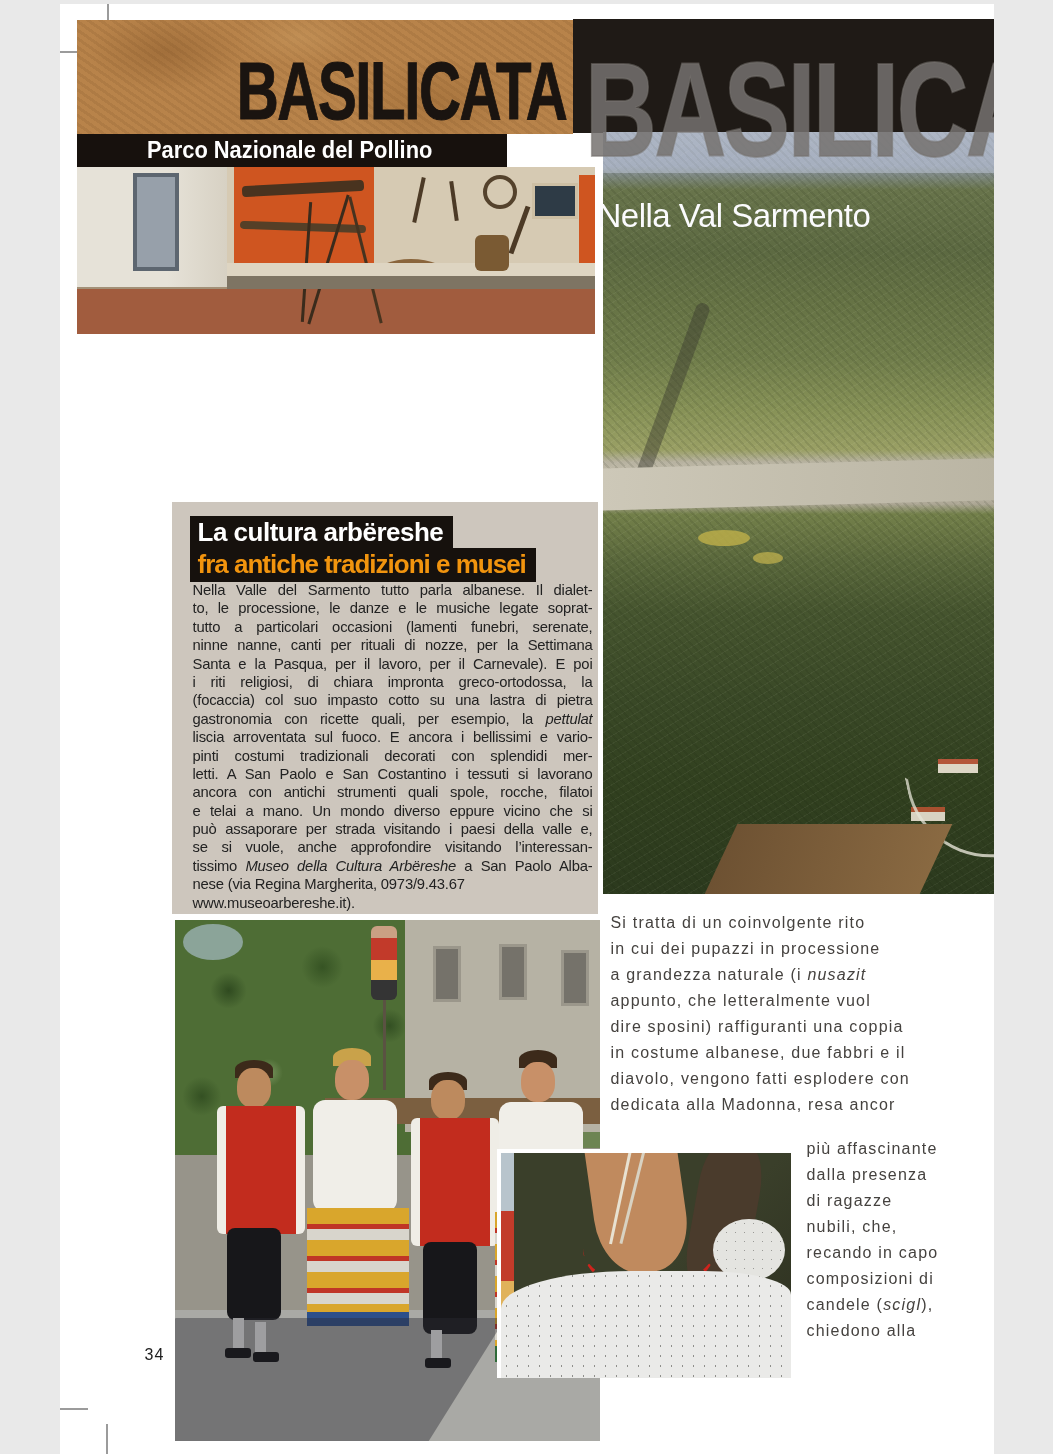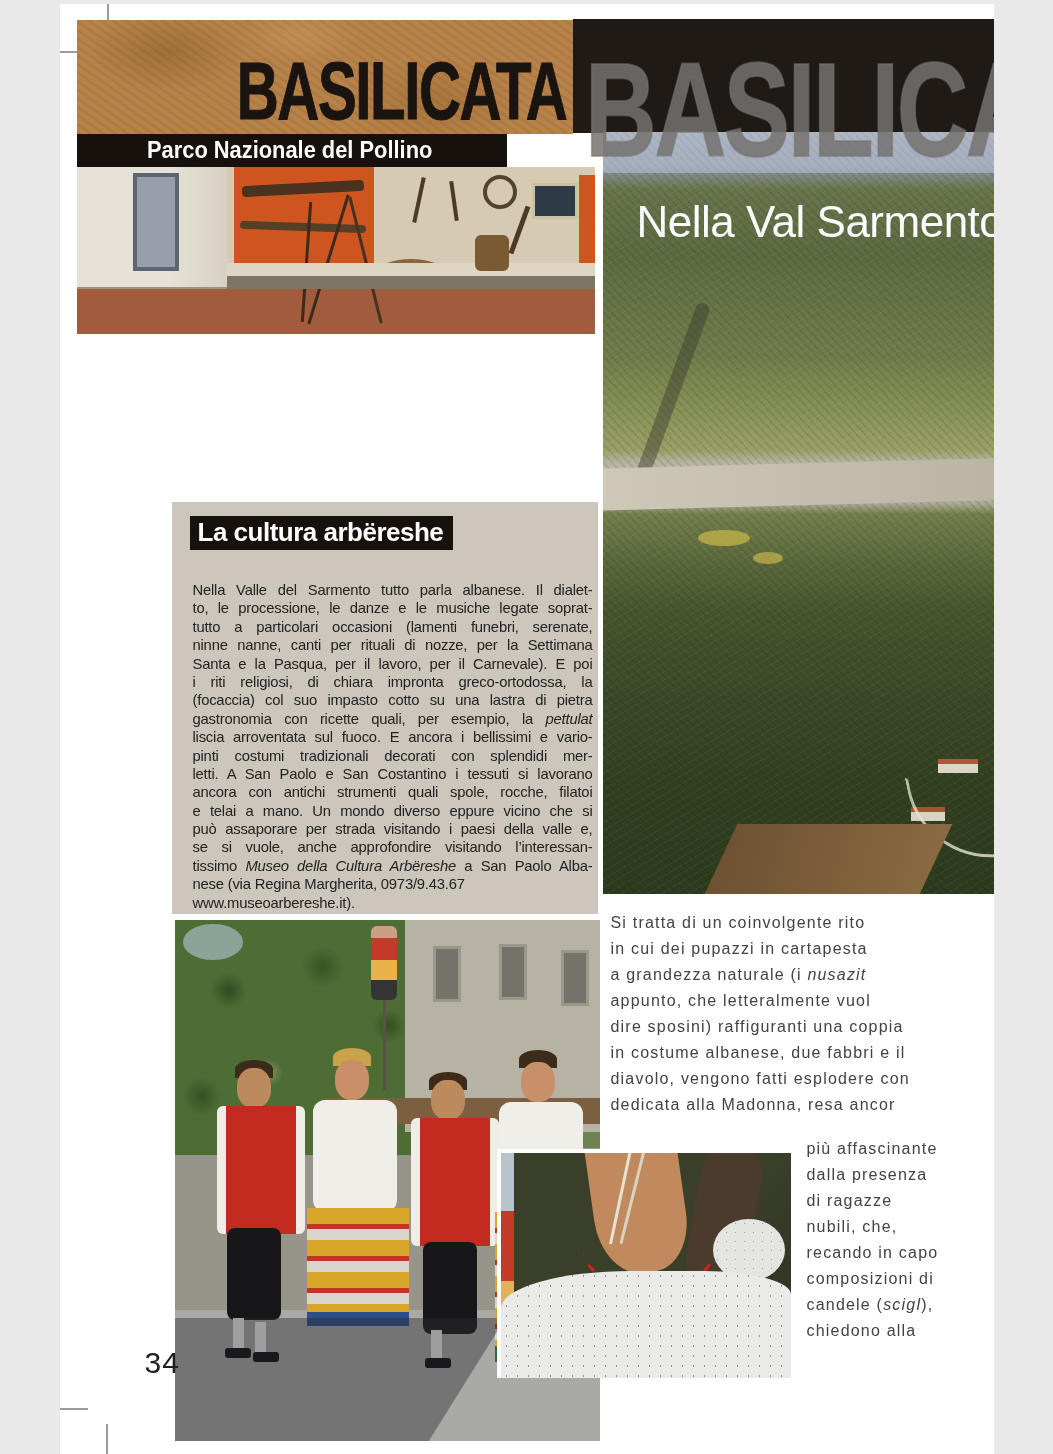--- a/index.html
+++ b/index.html
@@ -71,21 +71,21 @@
   .pv-h1{position:absolute;left:170px;top:8px;width:46px;height:12px;background:#d9d3c4;border-top:6px solid #b4563a;}
   .pv-h2{position:absolute;left:118px;top:46px;width:72px;height:11px;background:#e2dccc;border-top:6px solid #c2663f;}
   .pv-h3{position:absolute;left:55px;top:52px;width:40px;height:9px;background:#ddd6c6;border-top:5px solid #b4563a;}
   .pv-h4{position:absolute;left:150px;top:78px;width:56px;height:20px;background:#efece2;border-top:5px solid #cd7c4a;}
   .pv-h5{position:absolute;left:28px;top:100px;width:34px;height:9px;background:#d8d2c2;border-top:5px solid #a8502f;}
   .pv-road{position:absolute;right:28px;bottom:36px;width:150px;height:92px;border:3px solid transparent;
     border-bottom-color:rgba(230,228,215,.8);border-left-color:rgba(230,228,215,.75);
     border-radius:0 0 0 85px;transform:rotate(-12deg);}
   .pv-field{position:absolute;left:118px;bottom:0;width:215px;height:70px;background:linear-gradient(80deg,#6d5132,#8a6a42);transform:skewX(-25deg);}
   .pv-haze{position:absolute;left:543px;top:128px;width:494px;height:41px;background:rgba(198,207,221,.45);}
-  .hero-caption{position:absolute;left:577px;top:193px;font-size:44px;color:#fbfbfd;letter-spacing:-0.5px;white-space:nowrap;}
+  .hero-caption{position:absolute;left:538px;top:193px;font-size:33px;color:#fbfbfd;letter-spacing:-0.5px;white-space:nowrap;}
 
   
   .feature-box{position:absolute;left:112px;top:498px;width:426px;height:412px;background:#cdc6bd;}
   .fb-title1,.fb-title2{width:fit-content;background:#16110d;font-weight:bold;font-size:26px;line-height:1.12;
     padding:2px 10px 3px 8px;letter-spacing:-0.5px;white-space:nowrap;}
   .fb-title1{margin:14px 0 0 18px;color:#ffffff;}
   .fb-title2{margin:-2px 0 0 18px;color:#f1940e;letter-spacing:-1px;}
   .fb-body{position:absolute;left:21px;top:79px;width:400px;font-size:14.8px;line-height:18.4px;
     color:#222222;letter-spacing:-0.2px;}
   .bl{white-space:nowrap;}
@@ -138,21 +138,21 @@
   .pi-braid{position:absolute;left:192px;top:-10px;width:62px;height:150px;background:#4a3b2c;border-radius:30%;transform:rotate(10deg);}
   .pi-string1{position:absolute;left:118px;top:-4px;width:3px;height:96px;background:#e8e2d2;transform:rotate(12deg);}
   .pi-string2{position:absolute;left:130px;top:-4px;width:3px;height:96px;background:#d8d2c2;transform:rotate(14deg);}
   .pi-beads{position:absolute;left:82px;top:50px;width:132px;height:82px;border-bottom:9px dotted #cf231c;border-radius:50%;}
   .pi-ruffle{position:absolute;left:212px;top:66px;width:72px;height:62px;background:#e4e4e0;border-radius:50%;
     background-image:radial-gradient(circle 2px,#9a9a96 30%,transparent 32%);background-size:9px 9px;}
   .pi-lace{position:absolute;left:0;top:118px;width:290px;height:107px;background:#eaeae8;
     background-image:radial-gradient(circle 2.4px,#8f8f8b 30%,transparent 33%);background-size:11px 10px;
     border-radius:45% 30% 0 0 / 35% 22% 0 0;}
 
-  .page-num{position:absolute;left:85px;top:1342px;font-size:30px;color:#1e1e1e;letter-spacing:1px;}
+  .page-num{position:absolute;left:85px;top:1342px;font-size:16px;color:#1e1e1e;letter-spacing:1px;}
 </style>
 </head>
 <body>
 
 <div class="page">
 
   <div class="mark" style="left:47px;top:0;width:2px;height:34px;"></div>
   <div class="mark" style="left:0;top:47px;width:34px;height:2px;"></div>
   <div class="mark" style="left:1003px;top:0;width:2px;height:34px;"></div>
   <div class="mark" style="left:1036px;top:47px;width:17px;height:2px;"></div>
@@ -207,20 +207,21 @@
     <div class="pm-hang4"></div>
     <div class="pm-tv"></div>
     <div class="pm-orange2"></div>
     <div class="pm-counter"></div>
     <div class="pm-counterbase"></div>
     <div class="pm-barrel"></div>
   </div>
 
   <div class="feature-box">
     <div class="fb-title1">La cultura arbëreshe</div>
+    <div class="fb-title2">fra antiche tradizioni e musei</div>
     <div class="fb-body">
       <div class="bl j"><span>Nella Valle del Sarmento tutto parla albanese. Il dialet-</span><span class="it"></span><span></span></div>
       <div class="bl j"><span>to, le processione, le danze e le musiche legate soprat-</span><span class="it"></span><span></span></div>
       <div class="bl j"><span>tutto a particolari occasioni (lamenti funebri, serenate,</span><span class="it"></span><span></span></div>
       <div class="bl j"><span>ninne nanne, canti per rituali di nozze, per la Settimana</span><span class="it"></span><span></span></div>
       <div class="bl j"><span>Santa e la Pasqua, per il lavoro, per il Carnevale). E poi</span><span class="it"></span><span></span></div>
       <div class="bl j"><span>i riti religiosi, di chiara impronta greco-ortodossa, la</span><span class="it"></span><span></span></div>
       <div class="bl j"><span>(focaccia) col suo impasto cotto su una lastra di pietra</span><span class="it"></span><span></span></div>
       <div class="bl j"><span>gastronomia con ricette quali, per esempio, la </span><span class="it">pettulat</span><span></span></div>
       <div class="bl j"><span>liscia arroventata sul fuoco. E ancora i bellissimi e vario-</span><span class="it"></span><span></span></div>
@@ -231,21 +232,21 @@
       <div class="bl j"><span>può assaporare per strada visitando i paesi della valle e,</span><span class="it"></span><span></span></div>
       <div class="bl j"><span>se si vuole, anche approfondire visitando l’interessan-</span><span class="it"></span><span></span></div>
       <div class="bl j"><span>tissimo </span><span class="it">Museo della Cultura Arbëreshe</span><span> a San Paolo Alba-</span></div>
       <div class="bl"><span>nese (via Regina Margherita, 0973/9.43.67</span></div>
       <div class="bl"><span>www.museoarbereshe.it).</span></div>
     </div>
   </div>
 
   <div class="rc rc-para">
     <div class="rl"><span>Si tratta di un coinvolgente rito</span><span class="it"></span><span></span></div>
-    <div class="rl"><span>in cui dei pupazzi in cartapesta</span><span class="it"></span><span></span></div>
+    <div class="rl"><span>in cui dei pupazzi in processione</span><span class="it"></span><span></span></div>
     <div class="rl"><span>a grandezza naturale (i </span><span class="it">nusazit</span><span></span></div>
     <div class="rl"><span>appunto, che letteralmente vuol</span><span class="it"></span><span></span></div>
     <div class="rl"><span>dire sposini) raffiguranti una coppia</span><span class="it"></span><span></span></div>
     <div class="rl"><span>in costume albanese, due fabbri e il</span><span class="it"></span><span></span></div>
     <div class="rl"><span>diavolo, vengono fatti esplodere con</span><span class="it"></span><span></span></div>
     <div class="rl"><span>dedicata alla Madonna, resa ancor</span><span class="it"></span><span></span></div>
   </div>
 
   <div class="photo-costume">
     <div class="pc-trees"></div>

